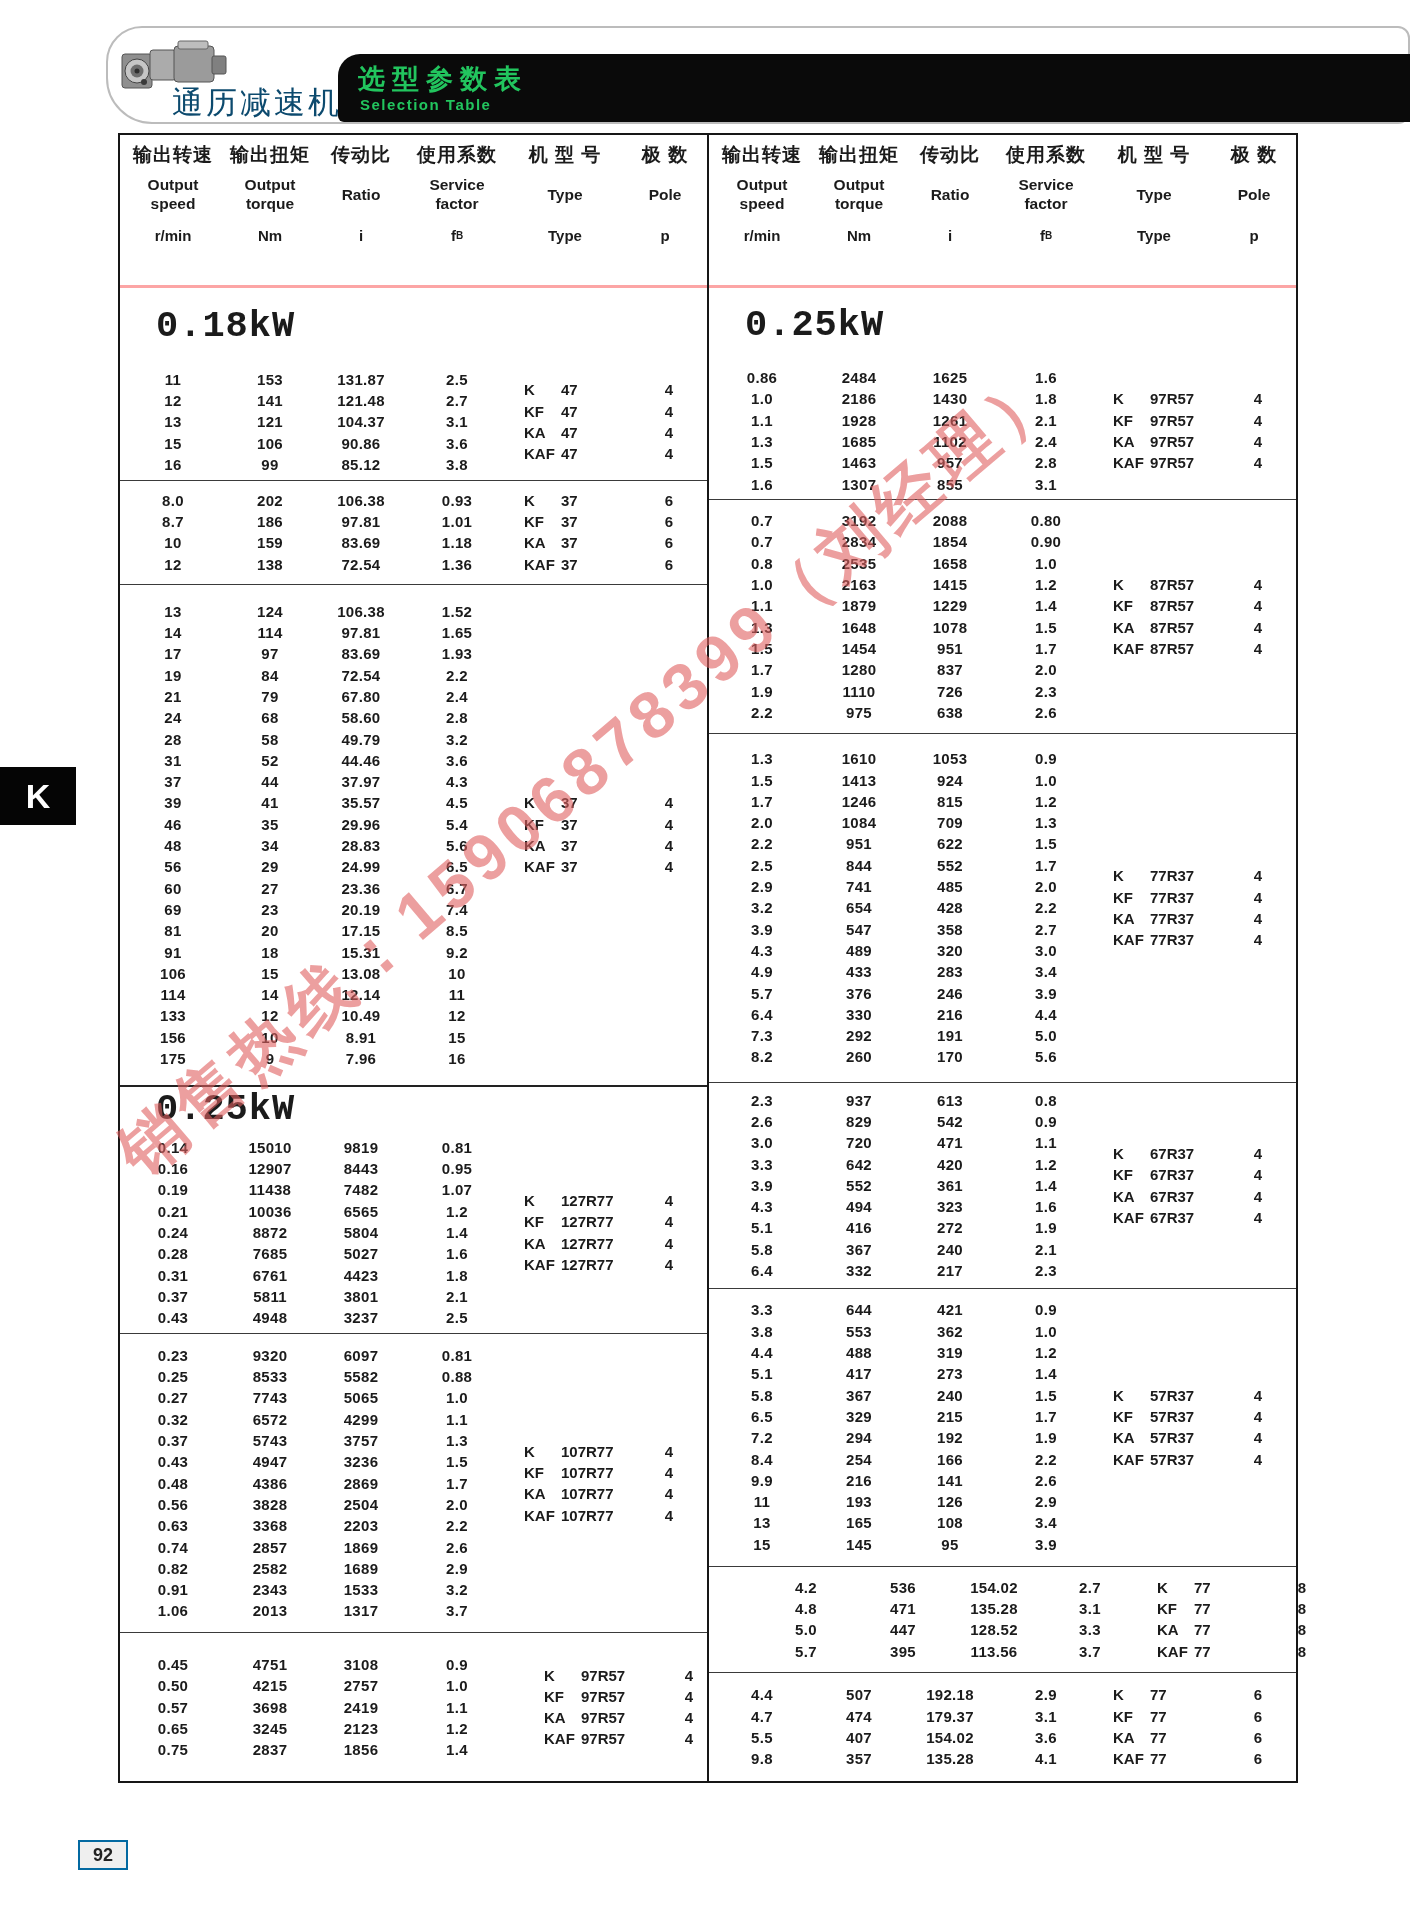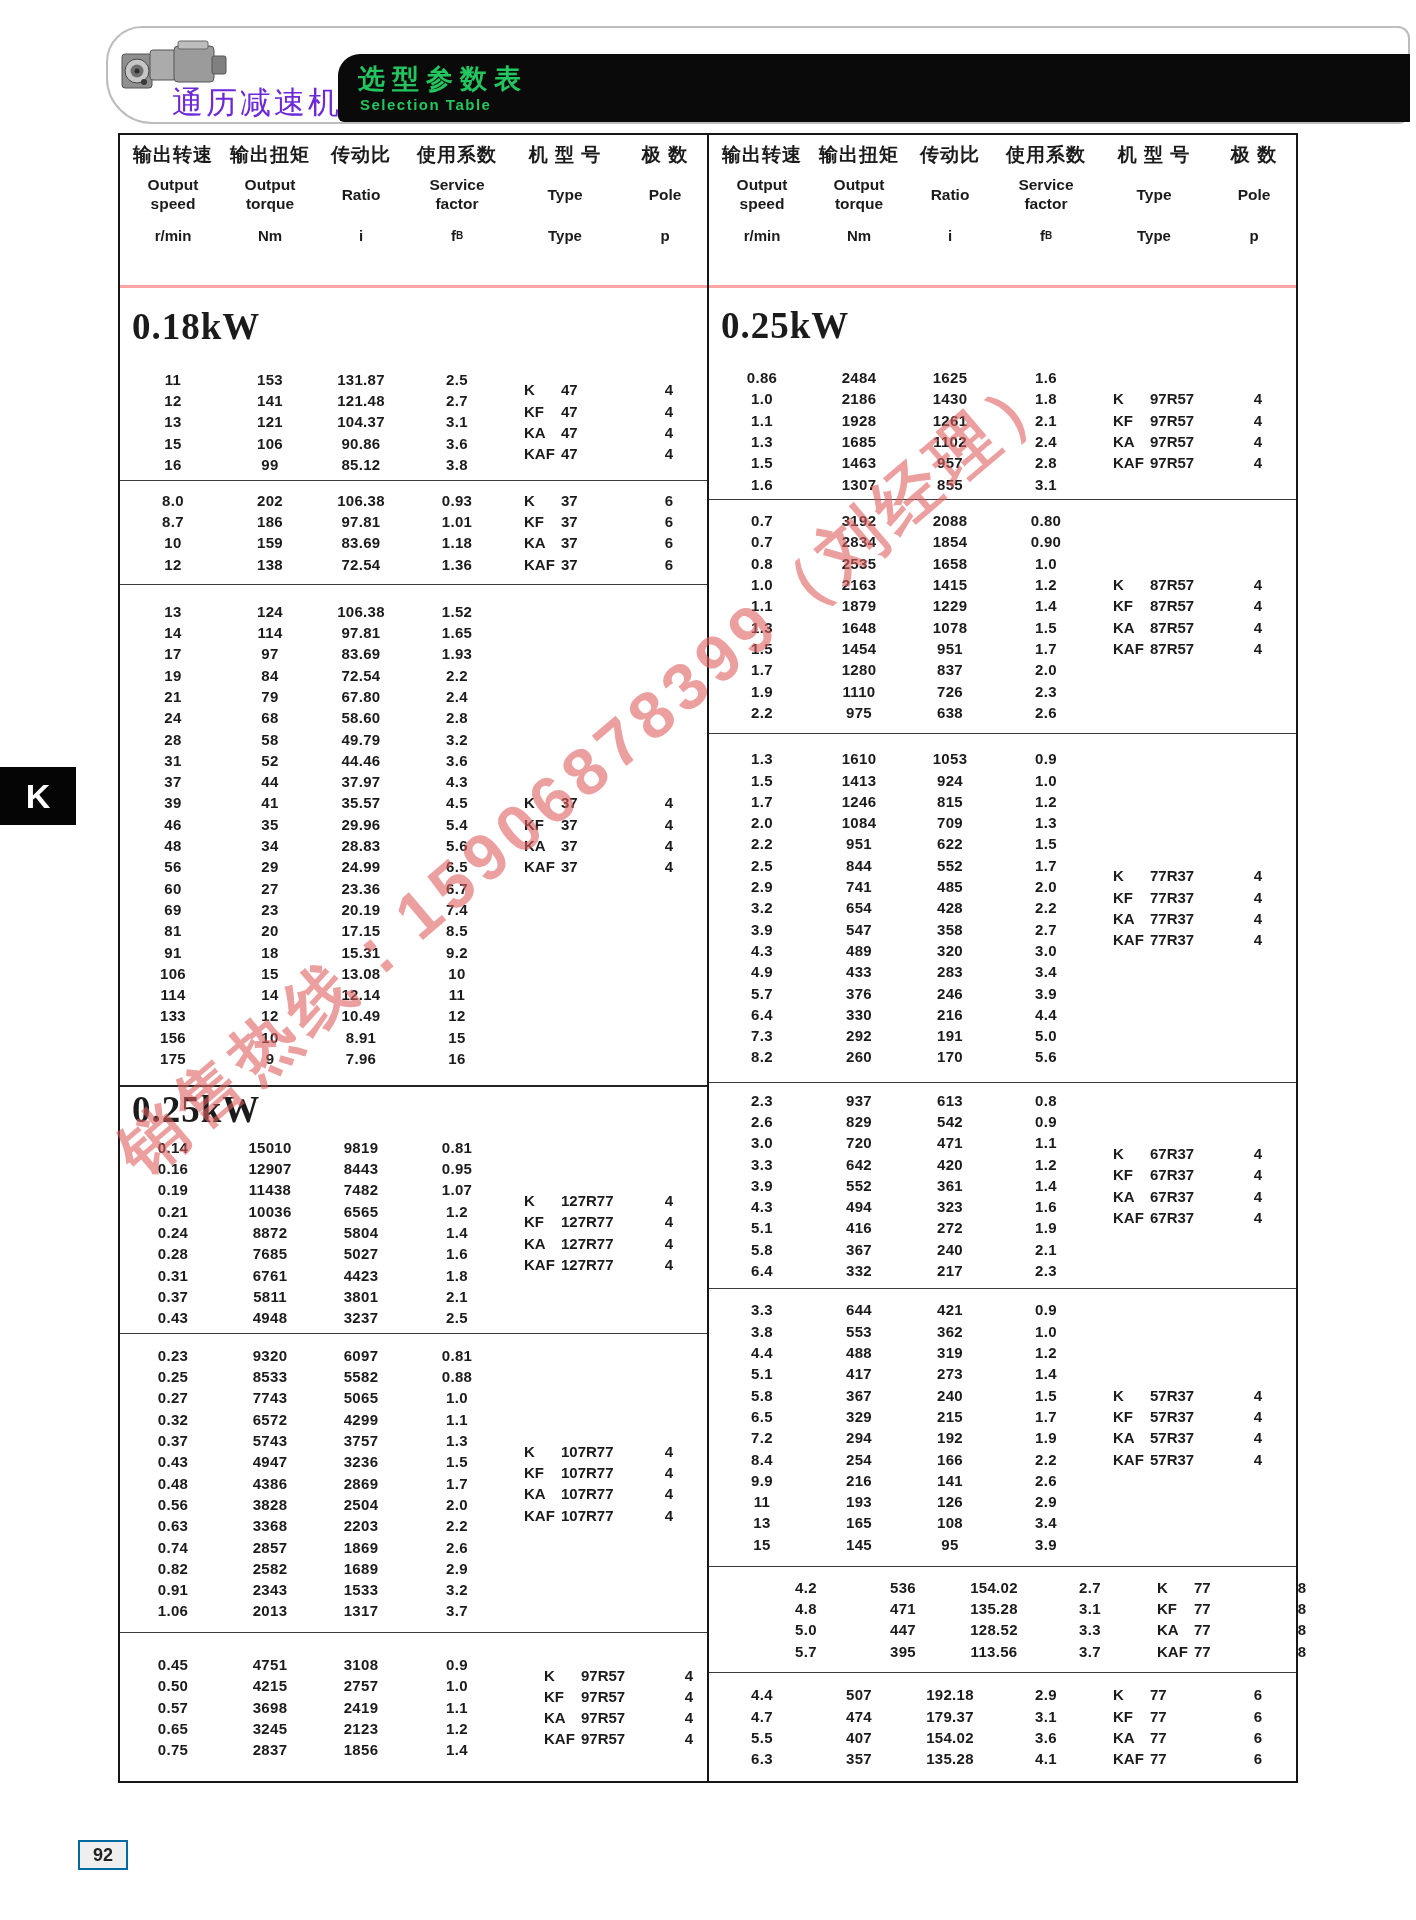--- a/index.html
+++ b/index.html
@@ -6,43 +6,43 @@
   body{width:1416px;height:1920px;position:relative;background:#ffffff;
        font-family:"Liberation Sans",sans-serif;color:#1b1b1b;overflow:hidden}
   
   .bubble{position:absolute;left:106px;top:26px;width:1304px;height:98px;
           border:2px solid #bcbcbc;border-radius:36px 12px 12px 46px;background:#fff;box-sizing:border-box}
   .banner{position:absolute;left:338px;top:54px;width:1072px;height:68px;background:#0a0a0a;
           border-radius:22px 0 0 6px;color:#22c55e}
   .banner-cn{position:absolute;left:20px;top:7px;font-size:27px;font-weight:700;letter-spacing:7px}
   .banner-en{position:absolute;left:22px;top:42px;font-size:15px;font-weight:700;letter-spacing:1.5px}
   .brand{position:absolute;left:172px;top:82px;font-family:"Liberation Serif",serif;
-         font-size:31px;letter-spacing:3px;color:#6d28d9}
+         font-size:31px;letter-spacing:3px;color:#0c4a6e}
   .logo{position:absolute;left:120px;top:36px}
   .ktab{position:absolute;left:0;top:767px;width:76px;height:58px;background:#050505;color:#fff;
         display:flex;align-items:center;justify-content:center;font-size:34px;font-weight:600}
   .pagebox{position:absolute;left:78px;top:1840px;width:50px;height:30px;border:2px solid #0369a1;
            background:#efefef;display:flex;align-items:center;justify-content:center;
            font-size:18px;font-weight:600;color:#222;box-sizing:border-box}
   
   .tablebox{position:absolute;left:118px;top:133px;width:1180px;height:1650px;
             border:2.5px solid #161616;display:flex;box-sizing:border-box;background:#fff}
   .tcol{flex:1;display:flex;flex-direction:column;box-sizing:border-box;min-width:0}
   .tcol.right{border-left:2.5px solid #161616}
   .thead{height:154px;border-bottom:3px solid #fca5a5;box-sizing:border-box;padding-top:2px}
   .hrow{display:grid;grid-template-columns:106px 88px 94px 98px 118px 82px}
   .hcn{font-size:19px;font-weight:700;height:36px;display:flex;align-items:center;
        justify-content:center;letter-spacing:1px;white-space:pre}
   .hen{font-size:15.5px;font-weight:600;height:42px;display:flex;align-items:center;
        justify-content:center;text-align:center;line-height:19px;white-space:pre-line}
   .hunit{font-size:15px;font-weight:700;height:32px;display:flex;align-items:center;
          justify-content:center;margin-top:4px}
   sub{font-size:10px}
-  .sec-title{box-sizing:border-box;display:flex;align-items:center;padding-left:12px;
-             font-family:Liberation Serif, serif;font-size:37px;font-weight:600;letter-spacing:1px}
+  .sec-title{box-sizing:border-box;display:flex;align-items:center;padding-left:36px;
+             font-family:Liberation Mono, monospace;font-size:37px;font-weight:600;letter-spacing:1px}
   .sec-title.divided{border-top:2.5px solid #222}
   .block{box-sizing:border-box;display:flex}
   .block.divided{border-top:1.6px solid #3a3a3a}
   .rows{width:386px;display:flex;flex-direction:column;justify-content:center}
   .drow{display:grid;grid-template-columns:106px 88px 94px 98px;height:21.3px;align-items:center}
   .dcell{text-align:center;font-size:15px;font-weight:600;letter-spacing:.3px}
   .types{width:204px;display:flex;flex-direction:column;justify-content:center}
   .tline{display:grid;grid-template-columns:122px 82px;height:21.3px;align-items:center}
   .tname{padding-left:18px;font-size:15px;font-weight:600;white-space:nowrap}
   .tpfx{display:inline-block;width:37px}
@@ -1105,21 +1105,21 @@
             <div class="dcell">179.37</div>
             <div class="dcell">3.1</div>
           </div>
           <div class="drow">
             <div class="dcell">5.5</div>
             <div class="dcell">407</div>
             <div class="dcell">154.02</div>
             <div class="dcell">3.6</div>
           </div>
           <div class="drow">
-            <div class="dcell">6.3</div>
+            <div class="dcell">9.8</div>
             <div class="dcell">357</div>
             <div class="dcell">135.28</div>
             <div class="dcell">4.1</div>
           </div>
         </div>
         <div class="types">
           <div class="tline">
             <div class="tname"><span class="tpfx">K</span><span>77</span></div>
             <div class="tpole">6</div>
           </div>

